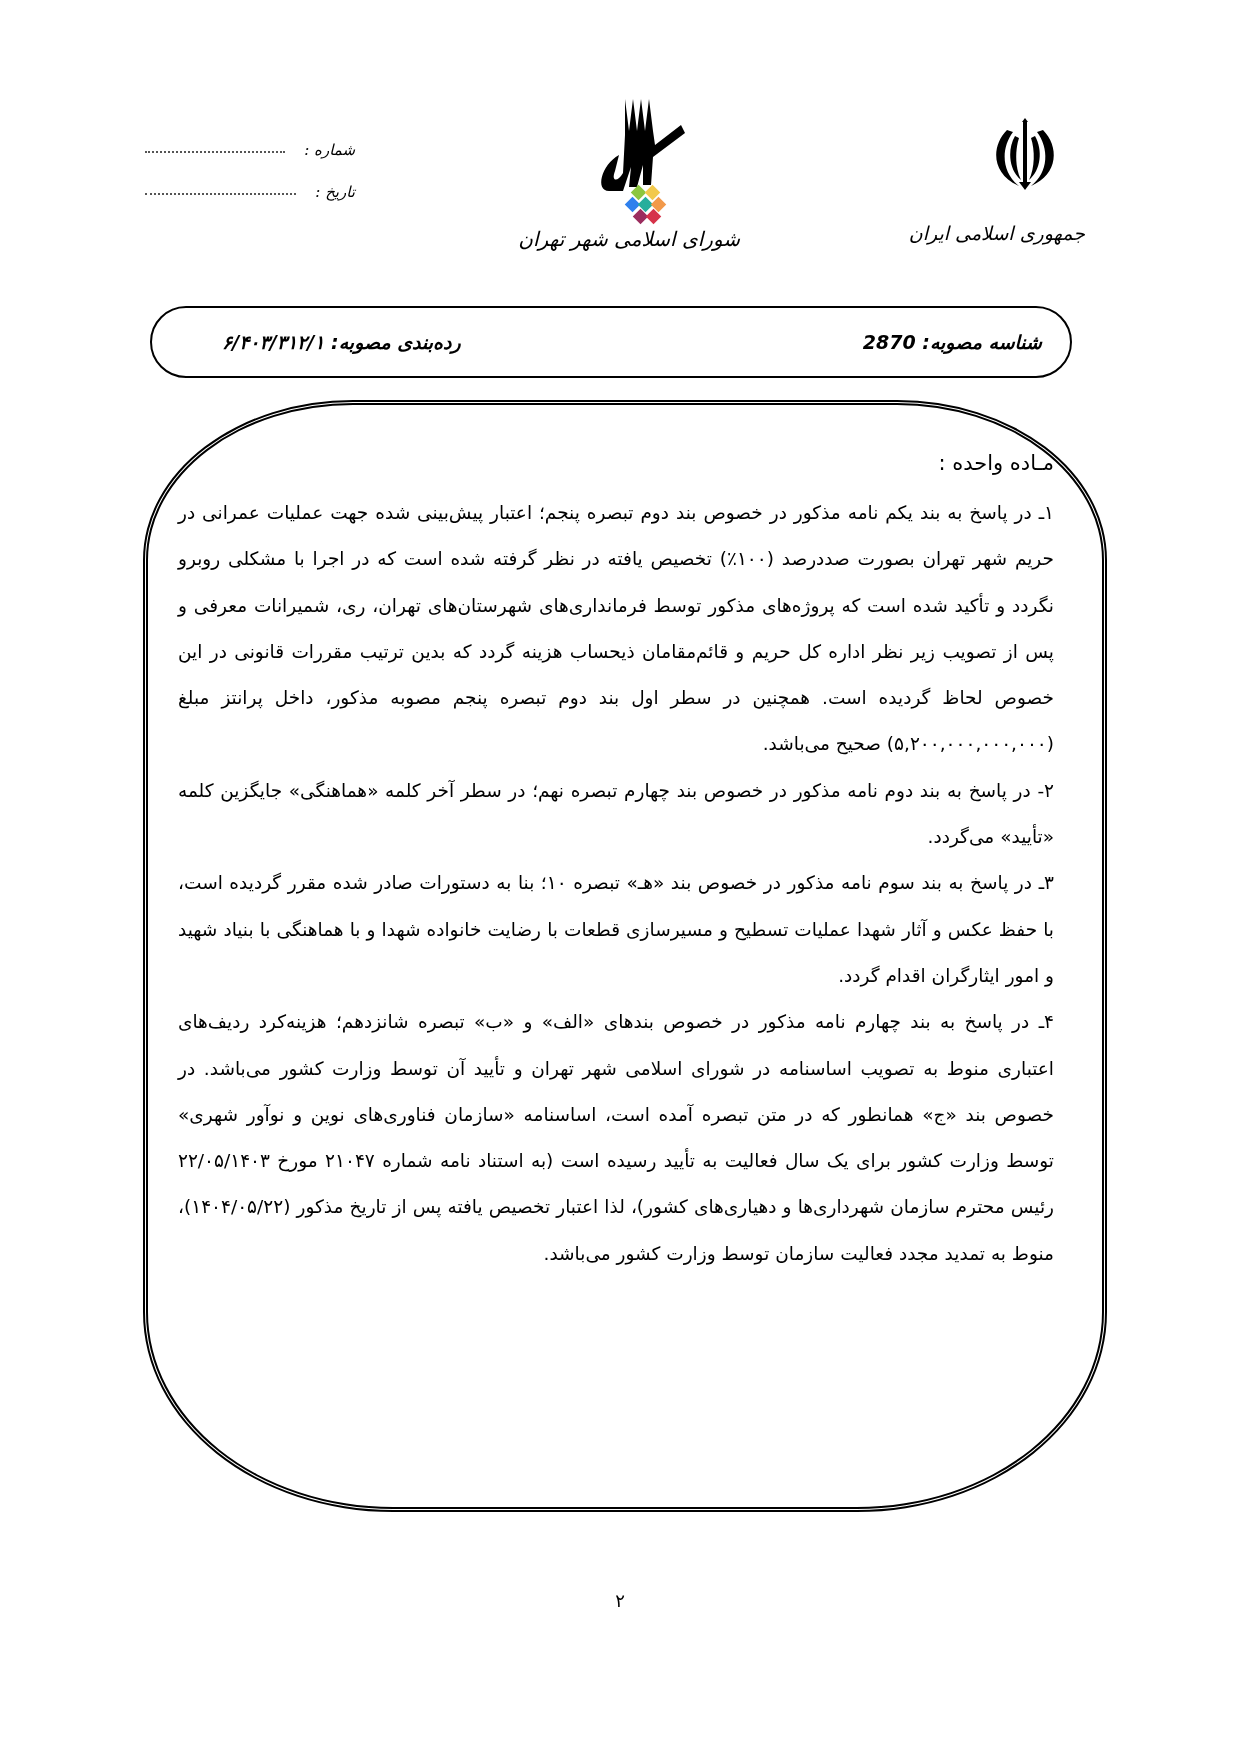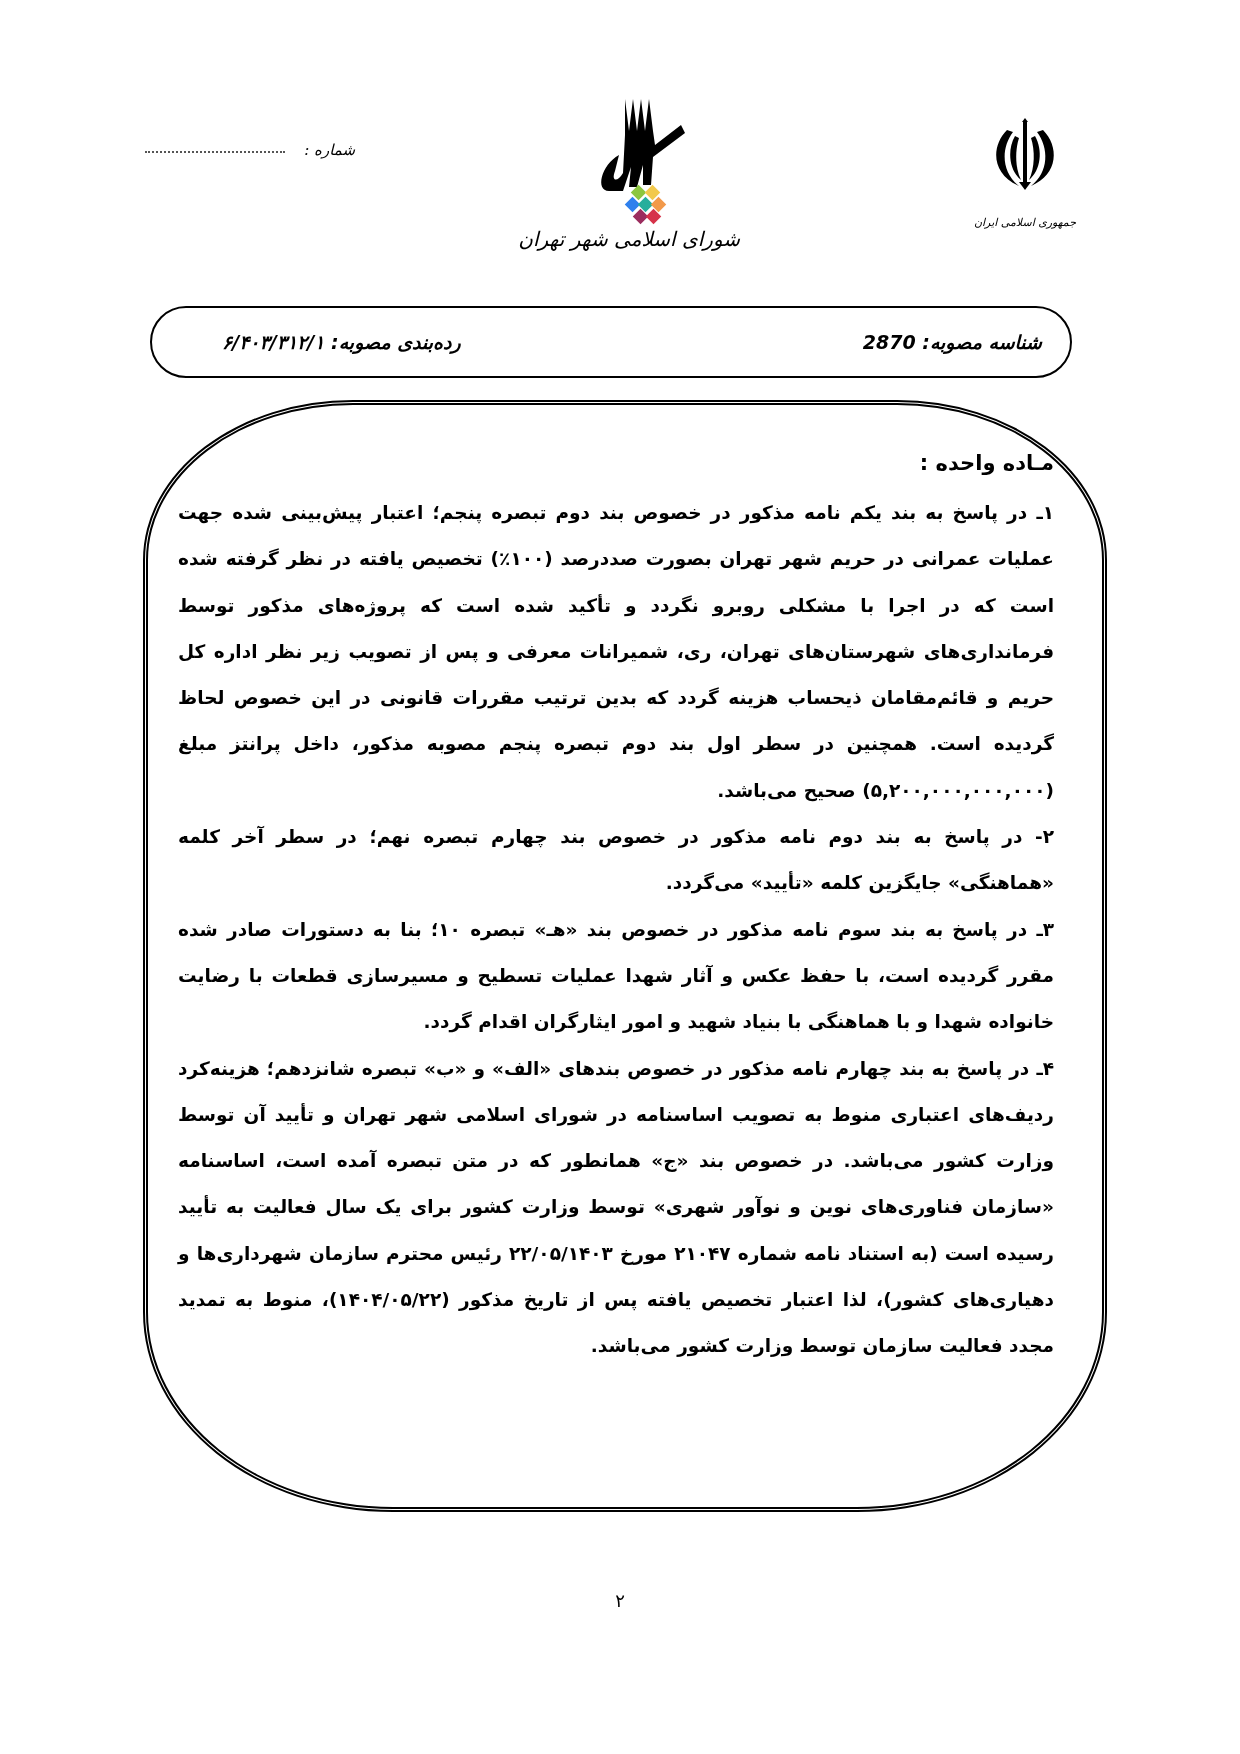--- a/index.html
+++ b/index.html
@@ -3,21 +3,21 @@
   <meta charset="utf-8">
   <style>
     html, body { margin: 0; padding: 0; background: #ffffff; }
     body {
       width: 1240px; height: 1754px; position: relative; overflow: hidden;
       font-family: "DejaVu Sans", "Liberation Sans", sans-serif; color: #000;
     }
     .header { position: absolute; top: 90px; left: 0; width: 1240px; height: 200px; }
     .emblem { position: absolute; left: 965px; top: 20px; width: 120px; text-align: center; }
     .emblem svg { display: block; margin: 0 auto; }
-    .emblem-caption { font-family: "DejaVu Serif", serif; font-size: 11px; font-style: italic; margin-top: 16px; white-space: nowrap; }
+    .emblem-caption { font-family: "DejaVu Serif", serif; font-size: 19px; font-style: italic; margin-top: 22px; white-space: nowrap; }
     .council-logo { position: absolute; left: 540px; top: 5px; width: 200px; text-align: left; }
     .council-logo svg { display: block; margin: 0 auto; }
     .council-caption { font-family: "DejaVu Serif", serif; font-size: 20px; font-style: italic; margin-top: 2px; white-space: nowrap; }
     .meta-fields { position: absolute; left: 145px; top: 27px; width: 210px; }
     .meta-row { display: flex; flex-direction: row; align-items: flex-end; height: 42px; }
     .meta-label { font-family: "DejaVu Serif", serif; font-size: 15px; font-style: italic; white-space: nowrap; margin-left: 19px; }
     .meta-line { flex: 1; border-bottom: 2px dotted #555; height: 1px; margin-bottom: 6px; }
 
     .info-box {
       position: absolute; left: 150px; top: 306px; width: 922px; height: 72px;
@@ -28,21 +28,21 @@
     }
     .info-item { white-space: nowrap; font-style: italic; }
 
     .frame {
       position: absolute; left: 143px; top: 400px; width: 964px; height: 1112px;
       border: 5px double #000; border-radius: 210px 210px 250px 250px / 160px 160px 200px 200px;
       box-sizing: border-box;
     }
     .content {
       position: absolute; left: 178px; top: 448px; width: 876px;
-      font-weight: bold; font-size: 18.5px; line-height: 46.3px; text-align: justify;
+      font-weight: normal; font-size: 18.5px; line-height: 46.3px; text-align: justify;
     }
     .section-title { font-size: 21px; margin-bottom: 12px; line-height: 30px; }
     .para { margin: 0; }
     .lead { font-size: 22px; }
     .page-number { position: absolute; left: 0; width: 1240px; top: 1590px; text-align: center; font-size: 18px; }
   </style>
 </head>
 <body>
 
 <div class="header">
@@ -71,20 +71,24 @@
       <rect x="63" y="116" width="11" height="11" transform="rotate(45 68.5 121.5)" fill="#d6334a"></rect>
     </svg>
     <div class="council-caption">شورای اسلامی شهر تهران</div>
   </div>
 
   <div class="meta-fields">
     <div class="meta-row">
       <span class="meta-label">شماره :</span>
       <span class="meta-line"></span>
     </div>
+    <div class="meta-row">
+      <span class="meta-label">تاریخ :</span>
+      <span class="meta-line"></span>
+    </div>
   </div>
 </div>
 
 <div class="info-box">
   <span class="info-item">شناسه مصوبه: 2870</span>
   <span class="info-item">رده‌بندی مصوبه: ۶/۴۰۳/۳۱۲/۱</span>
 </div>
 
 <div class="frame"></div>
 

